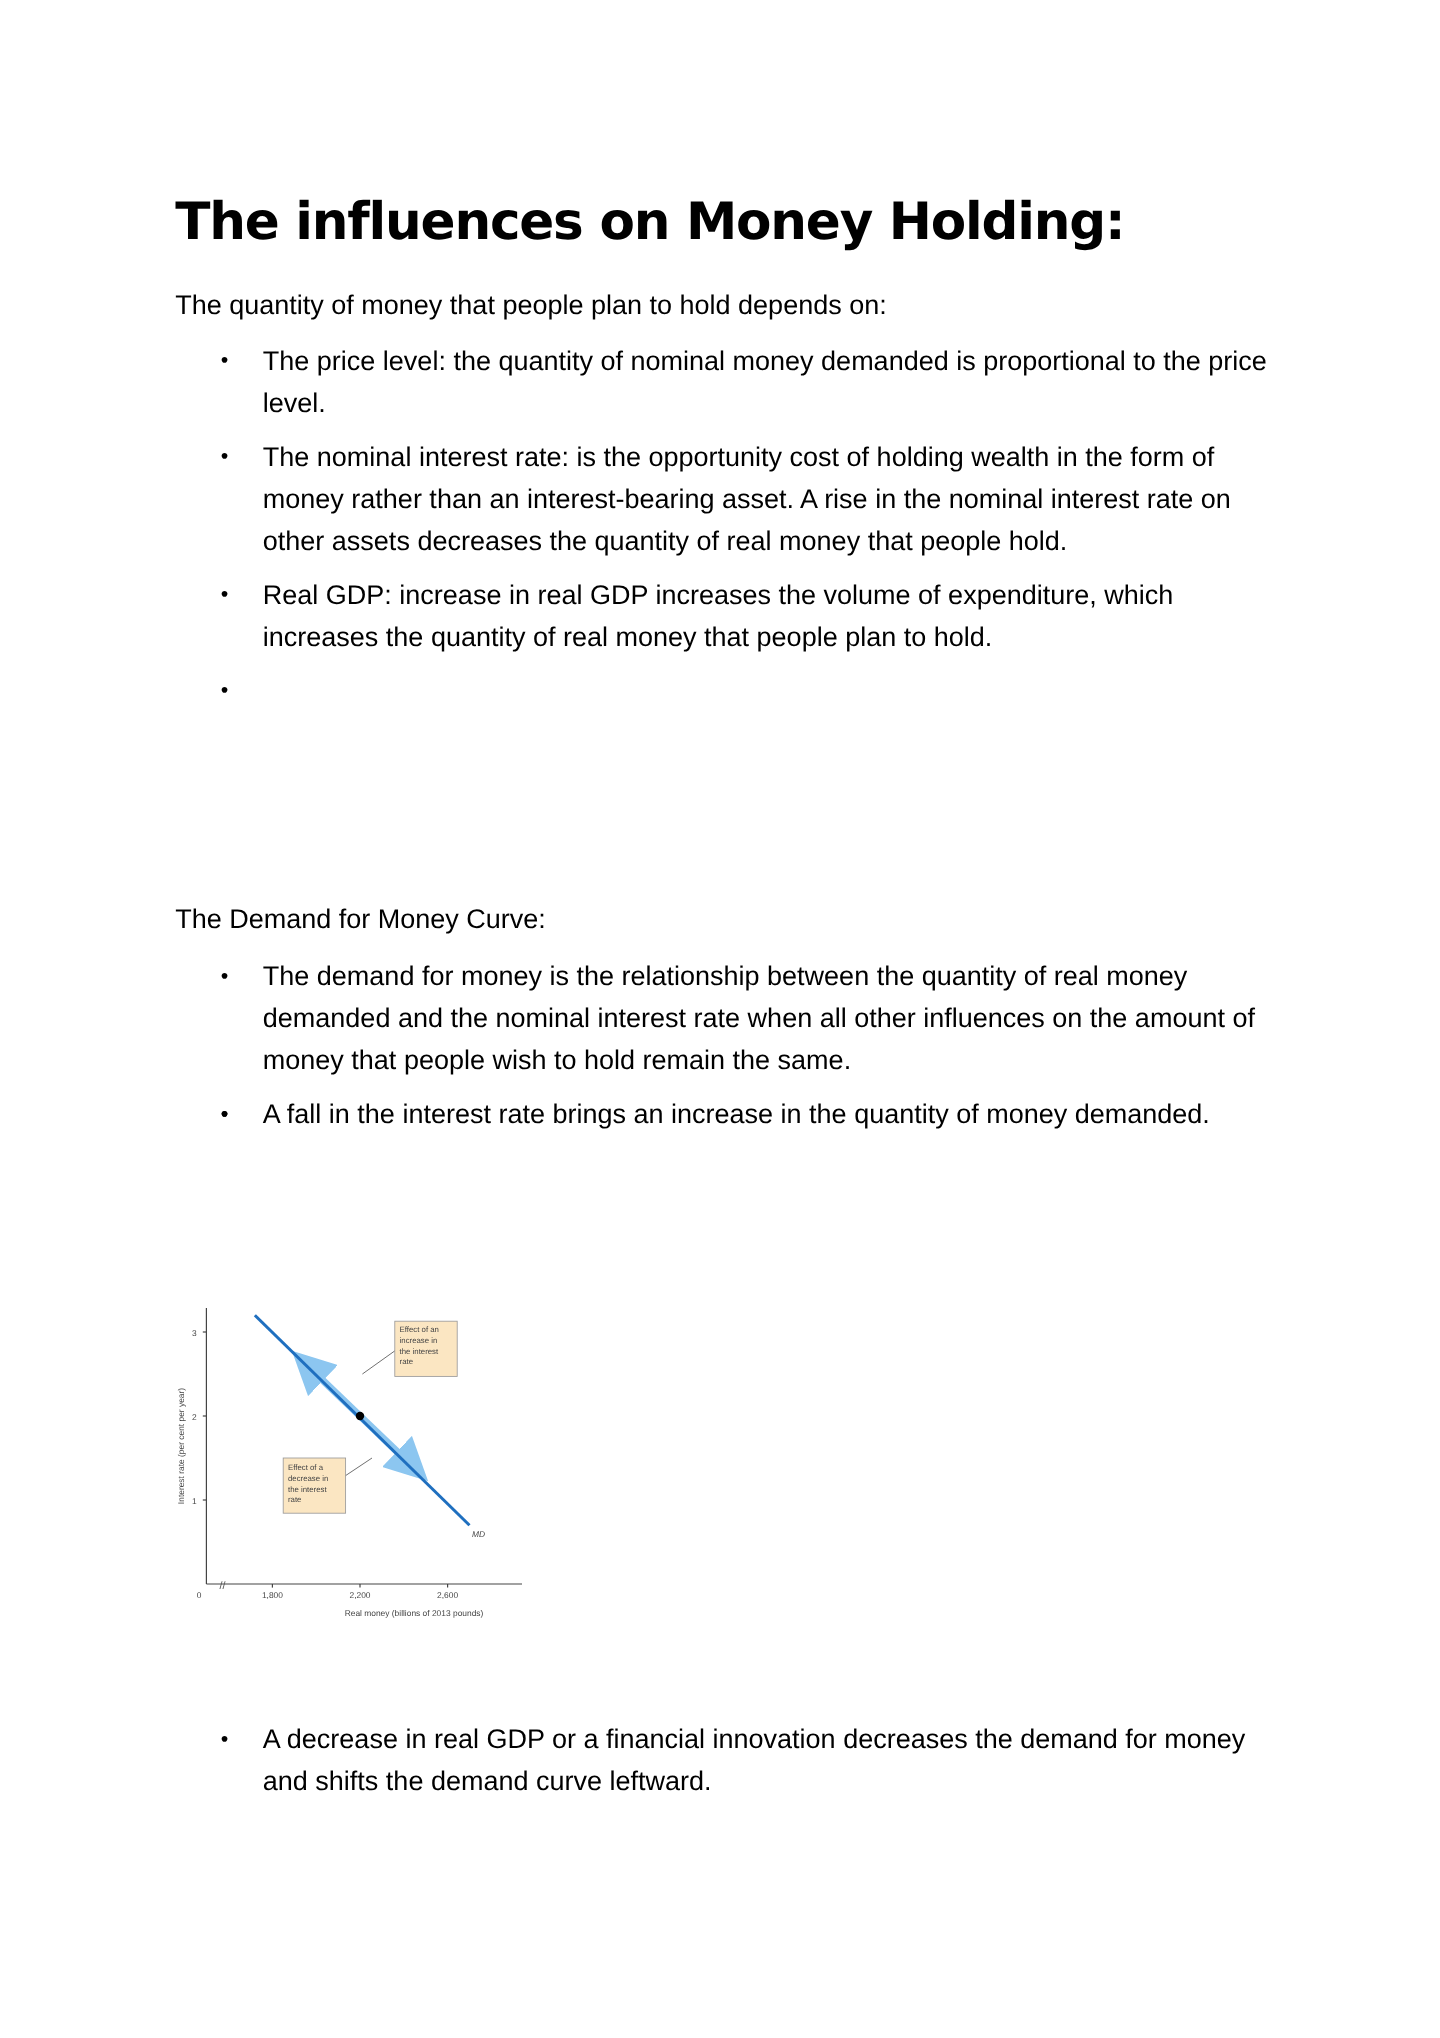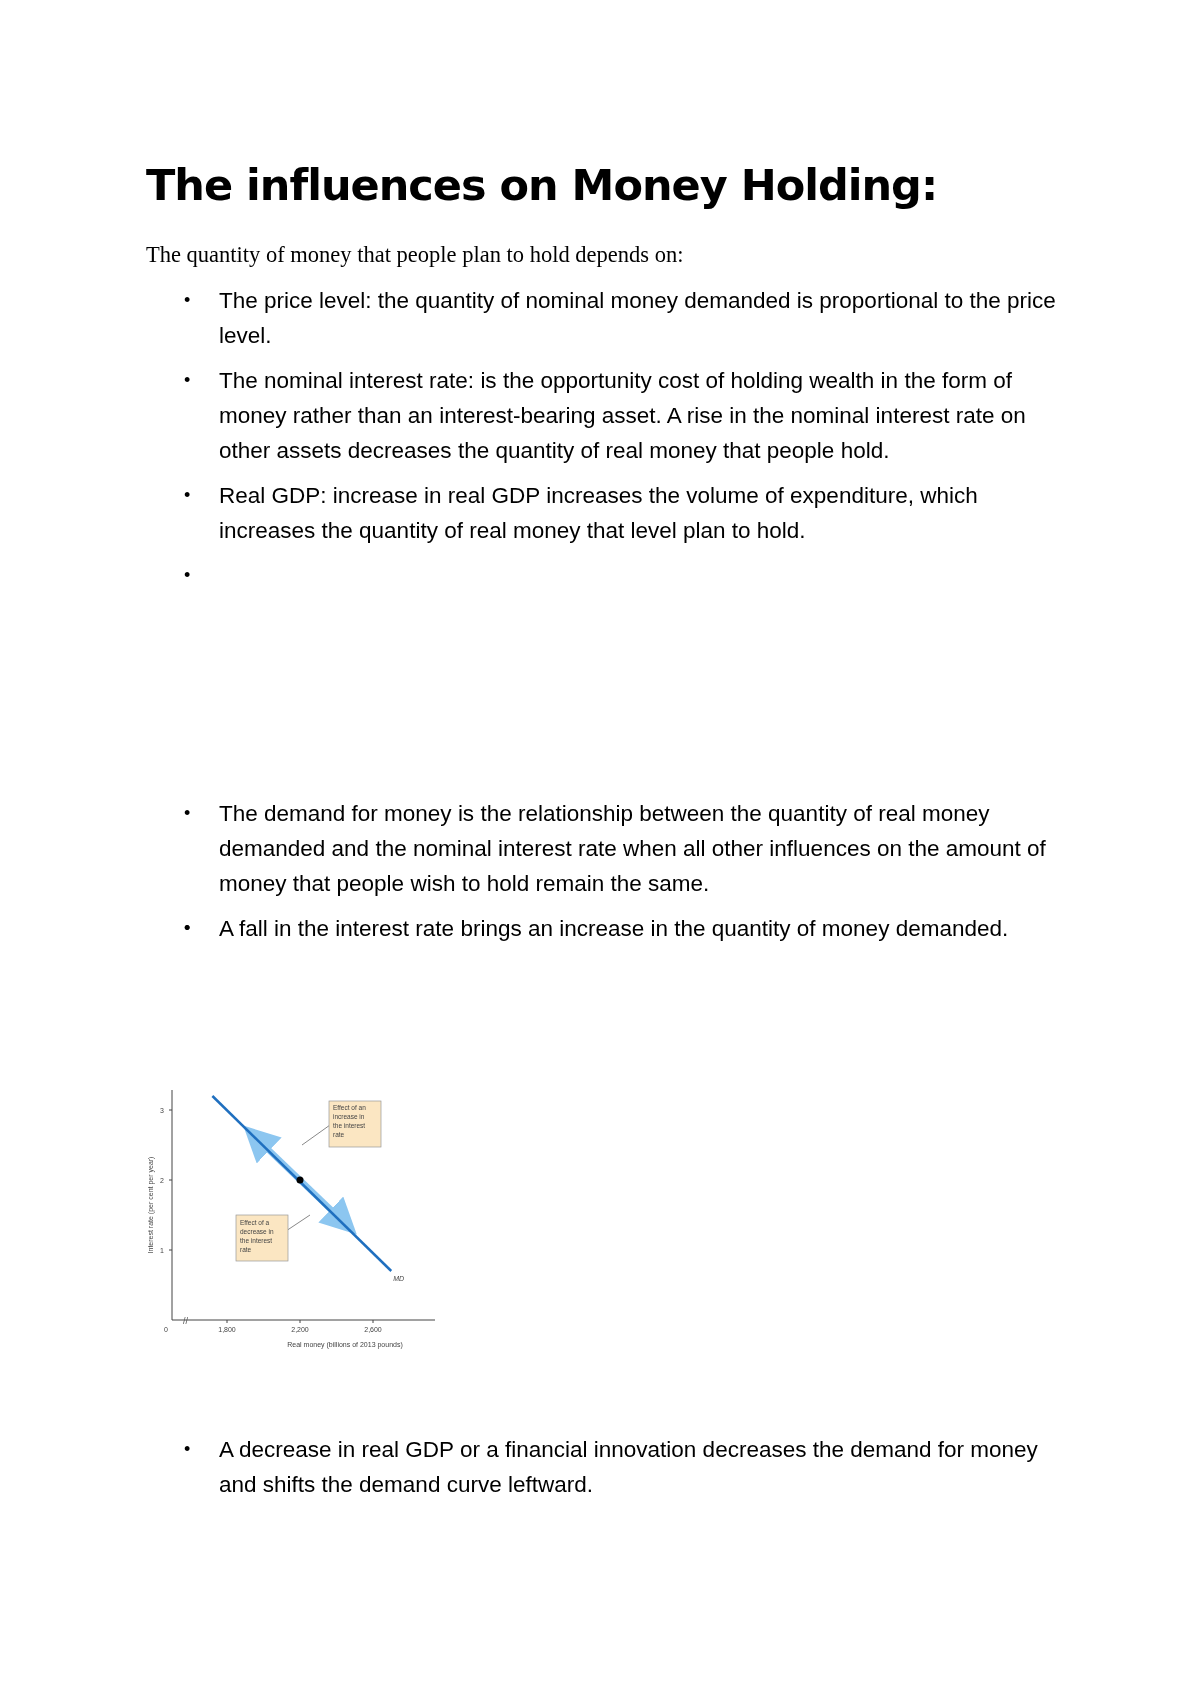--- a/index.html
+++ b/index.html
@@ -1,43 +1,44 @@
 <!DOCTYPE html>
 <html><head>
 <meta charset="utf-8">
 <style>
   html, body { margin: 0; padding: 0; background: #ffffff; }
   body { width: 1200px; height: 1698px; position: relative; overflow: hidden;
          font-family: "Liberation Sans", sans-serif; color: #000; }
   .page { position: absolute; left: 0; top: 0; width: 1200px; height: 1698px; }
   h1 { position: absolute; left: 146px; top: 160px; margin: 0;
        font-family: "DejaVu Sans", sans-serif; font-weight: bold; font-size: 43px; letter-spacing: -1px; line-height: 1.2; }
-  .para { position: absolute; left: 146px; margin: 0; font-size: 22.5px; line-height: 35px; font-family: Liberation Serif, serif; }
+  .para { position: absolute; left: 146px; margin: 0; font-size: 22.5px; line-height: 35px; }
   ul { position: absolute; left: 146px; width: 920px; margin: 0; padding: 0; list-style: none; }
   ul li { position: relative; padding-left: 73px; font-size: 22.5px; line-height: 35px; margin-bottom: 10px; }
   ul li .bullet { position: absolute; left: 38px; top: 0; font-size: 18px; }
   #list1 { top: 283px; }
   #list2 { top: 796px; }
   #list3 { top: 1432px; }
   #p1 { top: 237px; }
   #p2 { top: 748px; }
   .chart { position: absolute; left: 145px; top: 1085px; width: 300px; height: 280px; }
 </style>
 </head>
 <body>
 
 <div class="page">
   <h1>The influences on Money Holding:</h1>
   <p class="para" id="p1">The quantity of money that people plan to hold depends on:</p>
   <ul id="list1">
       <li><span class="bullet">•</span><span>The price level: the quantity of nominal money demanded is proportional to the price level.</span></li>
       <li><span class="bullet">•</span><span>The nominal interest rate: is the opportunity cost of holding wealth in the form of money rather than an interest-bearing asset. A rise in the nominal interest rate on other assets decreases the quantity of real money that people hold.</span></li>
-      <li><span class="bullet">•</span><span>Real GDP: increase in real GDP increases the volume of expenditure, which increases the quantity of real money that level plan to hold.</span></li>
+      <li><span class="bullet">•</span><span>Real GDP: increase in real GDP increases the volume of expenditure, which increases the quantity of real money that people plan to hold.</span></li>
       <li><span class="bullet">•</span></li>
     </ul>
+  <p class="para" id="p2">The Demand for Money Curve:</p>
   <ul id="list2">
       <li><span class="bullet">•</span><span>The demand for money is the relationship between the quantity of real money demanded and the nominal interest rate when all other influences on the amount of money that people wish to hold remain the same.</span></li>
       <li><span class="bullet">•</span></li>
       <li><span class="bullet">•</span><span>A fall in the interest rate brings an increase in the quantity of money demanded.</span></li>
     </ul>
 
   <svg class="chart" id="chart" viewBox="0 0 300 280">
     <defs>
       <marker id="arr" markerWidth="6" markerHeight="6" refX="3" refY="3" orient="auto">
         <path d="M0,0 L6,3 L0,6 z" fill="#8cc6f0"></path>

